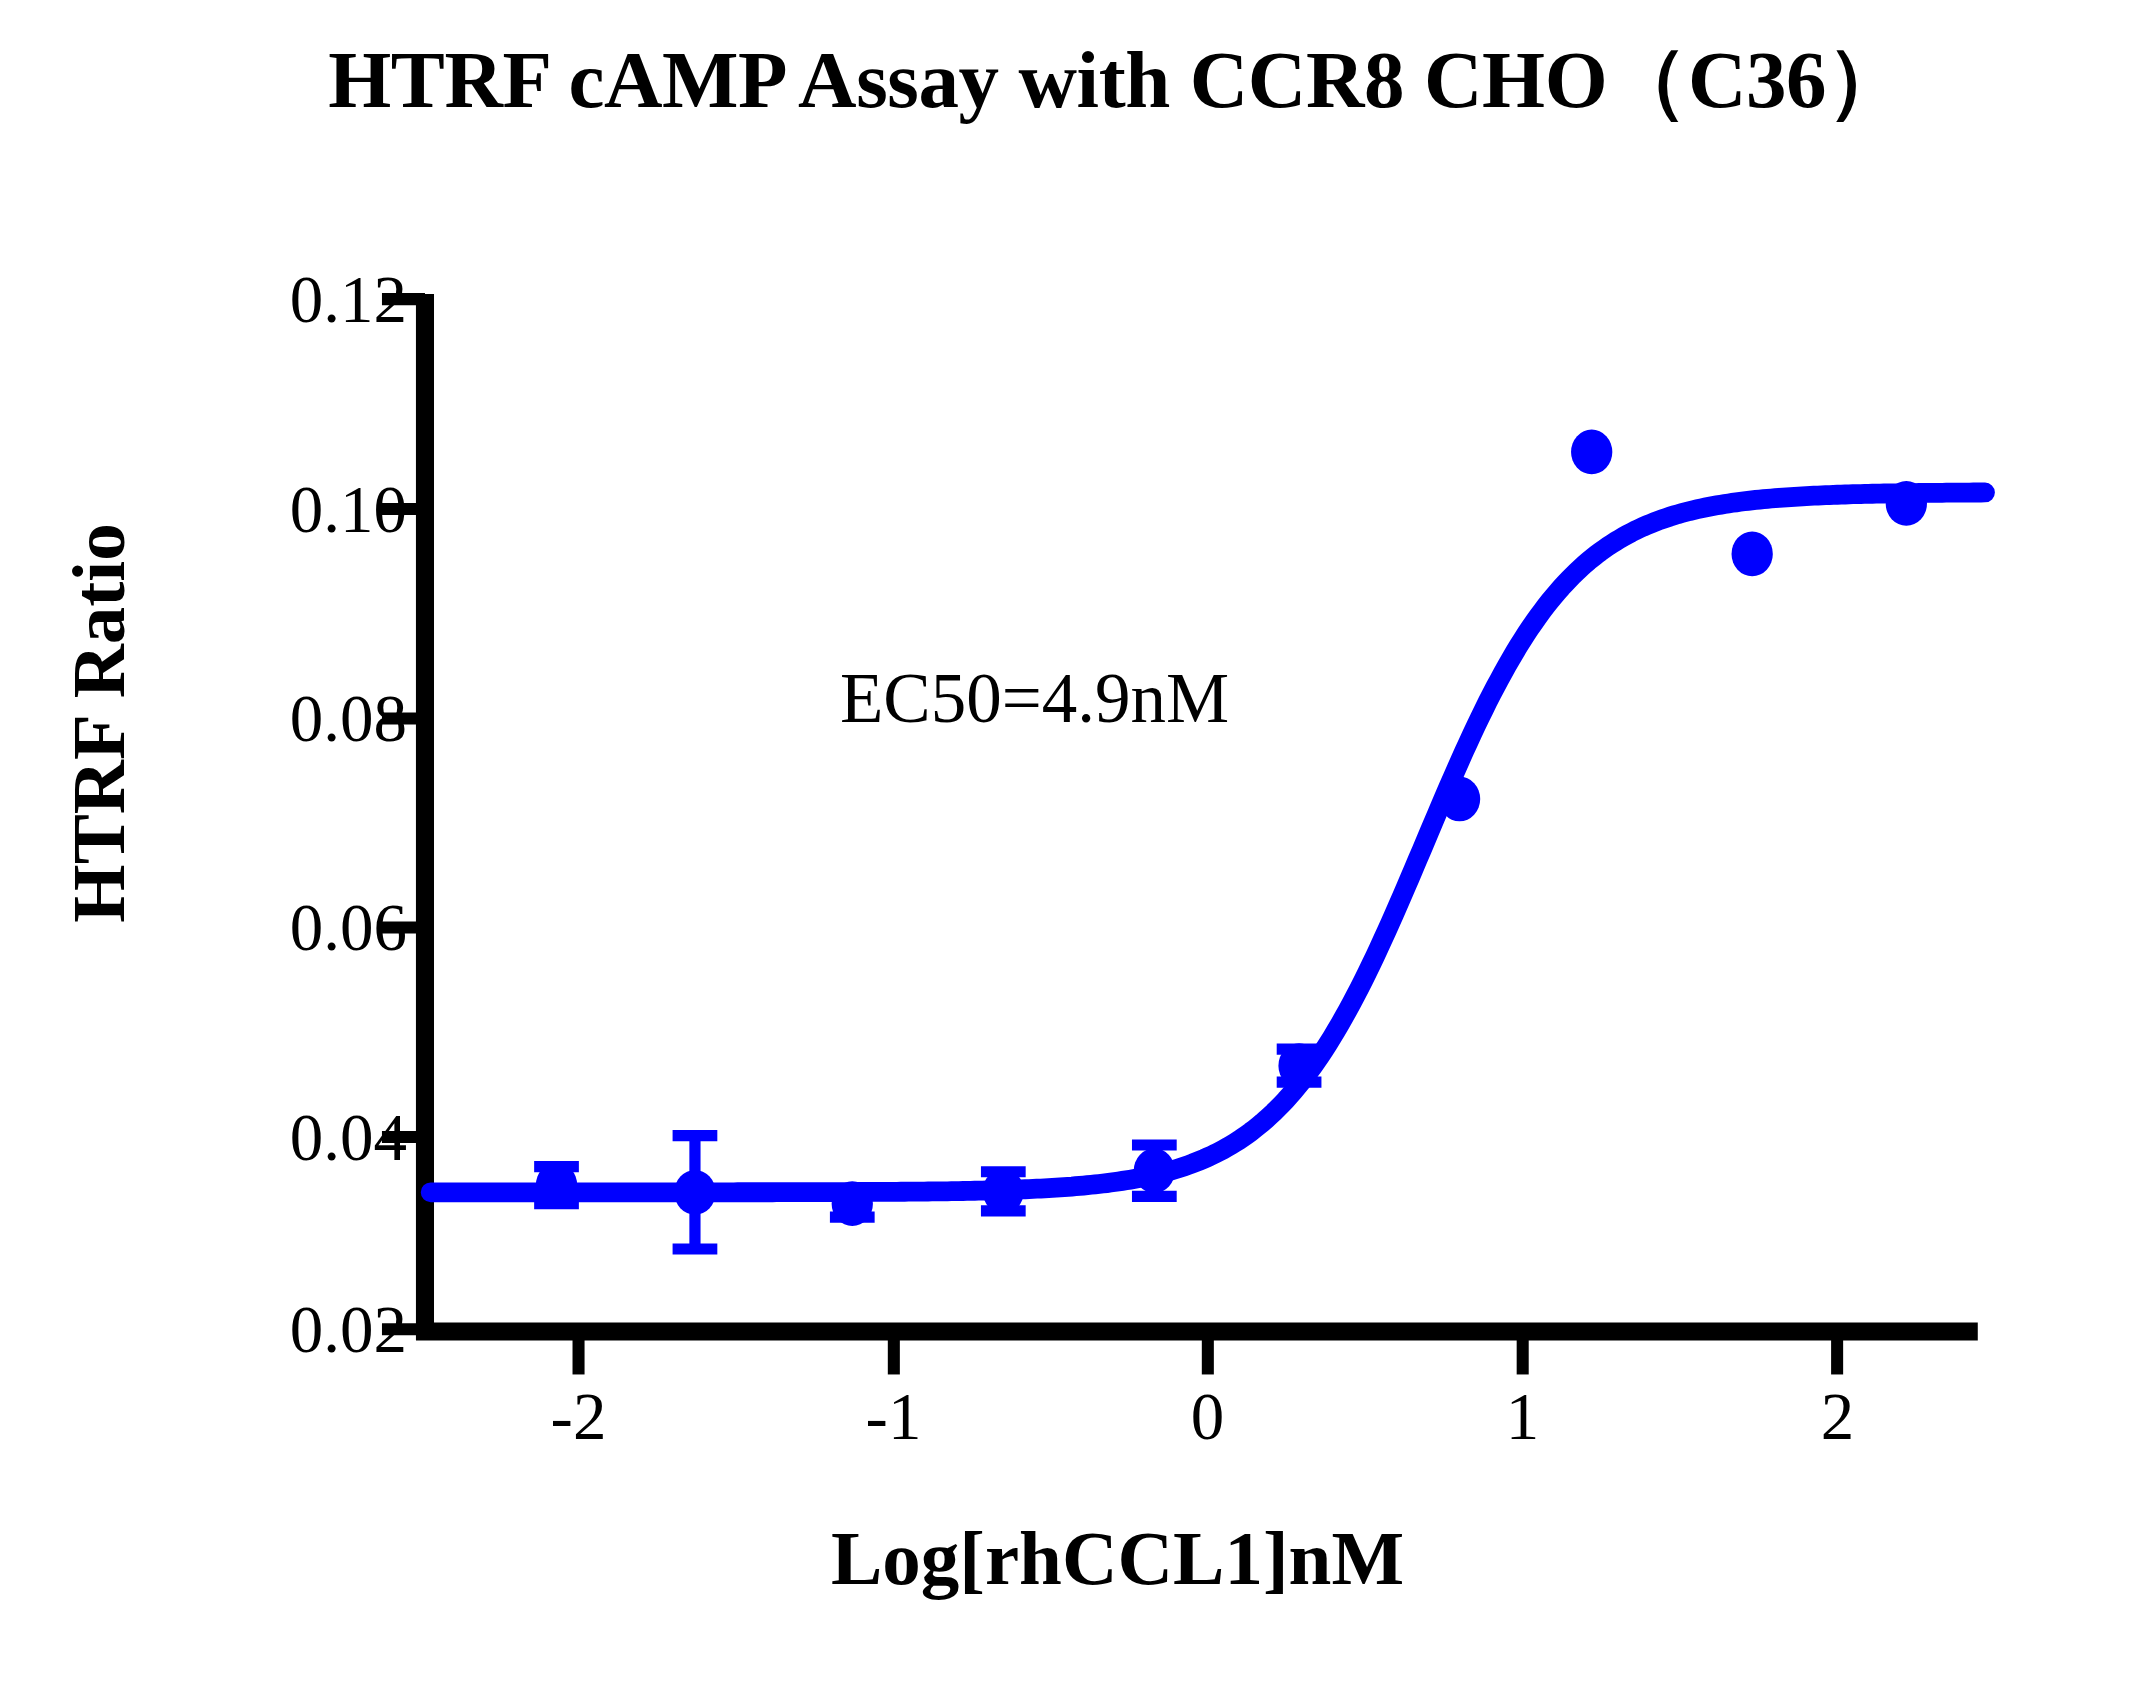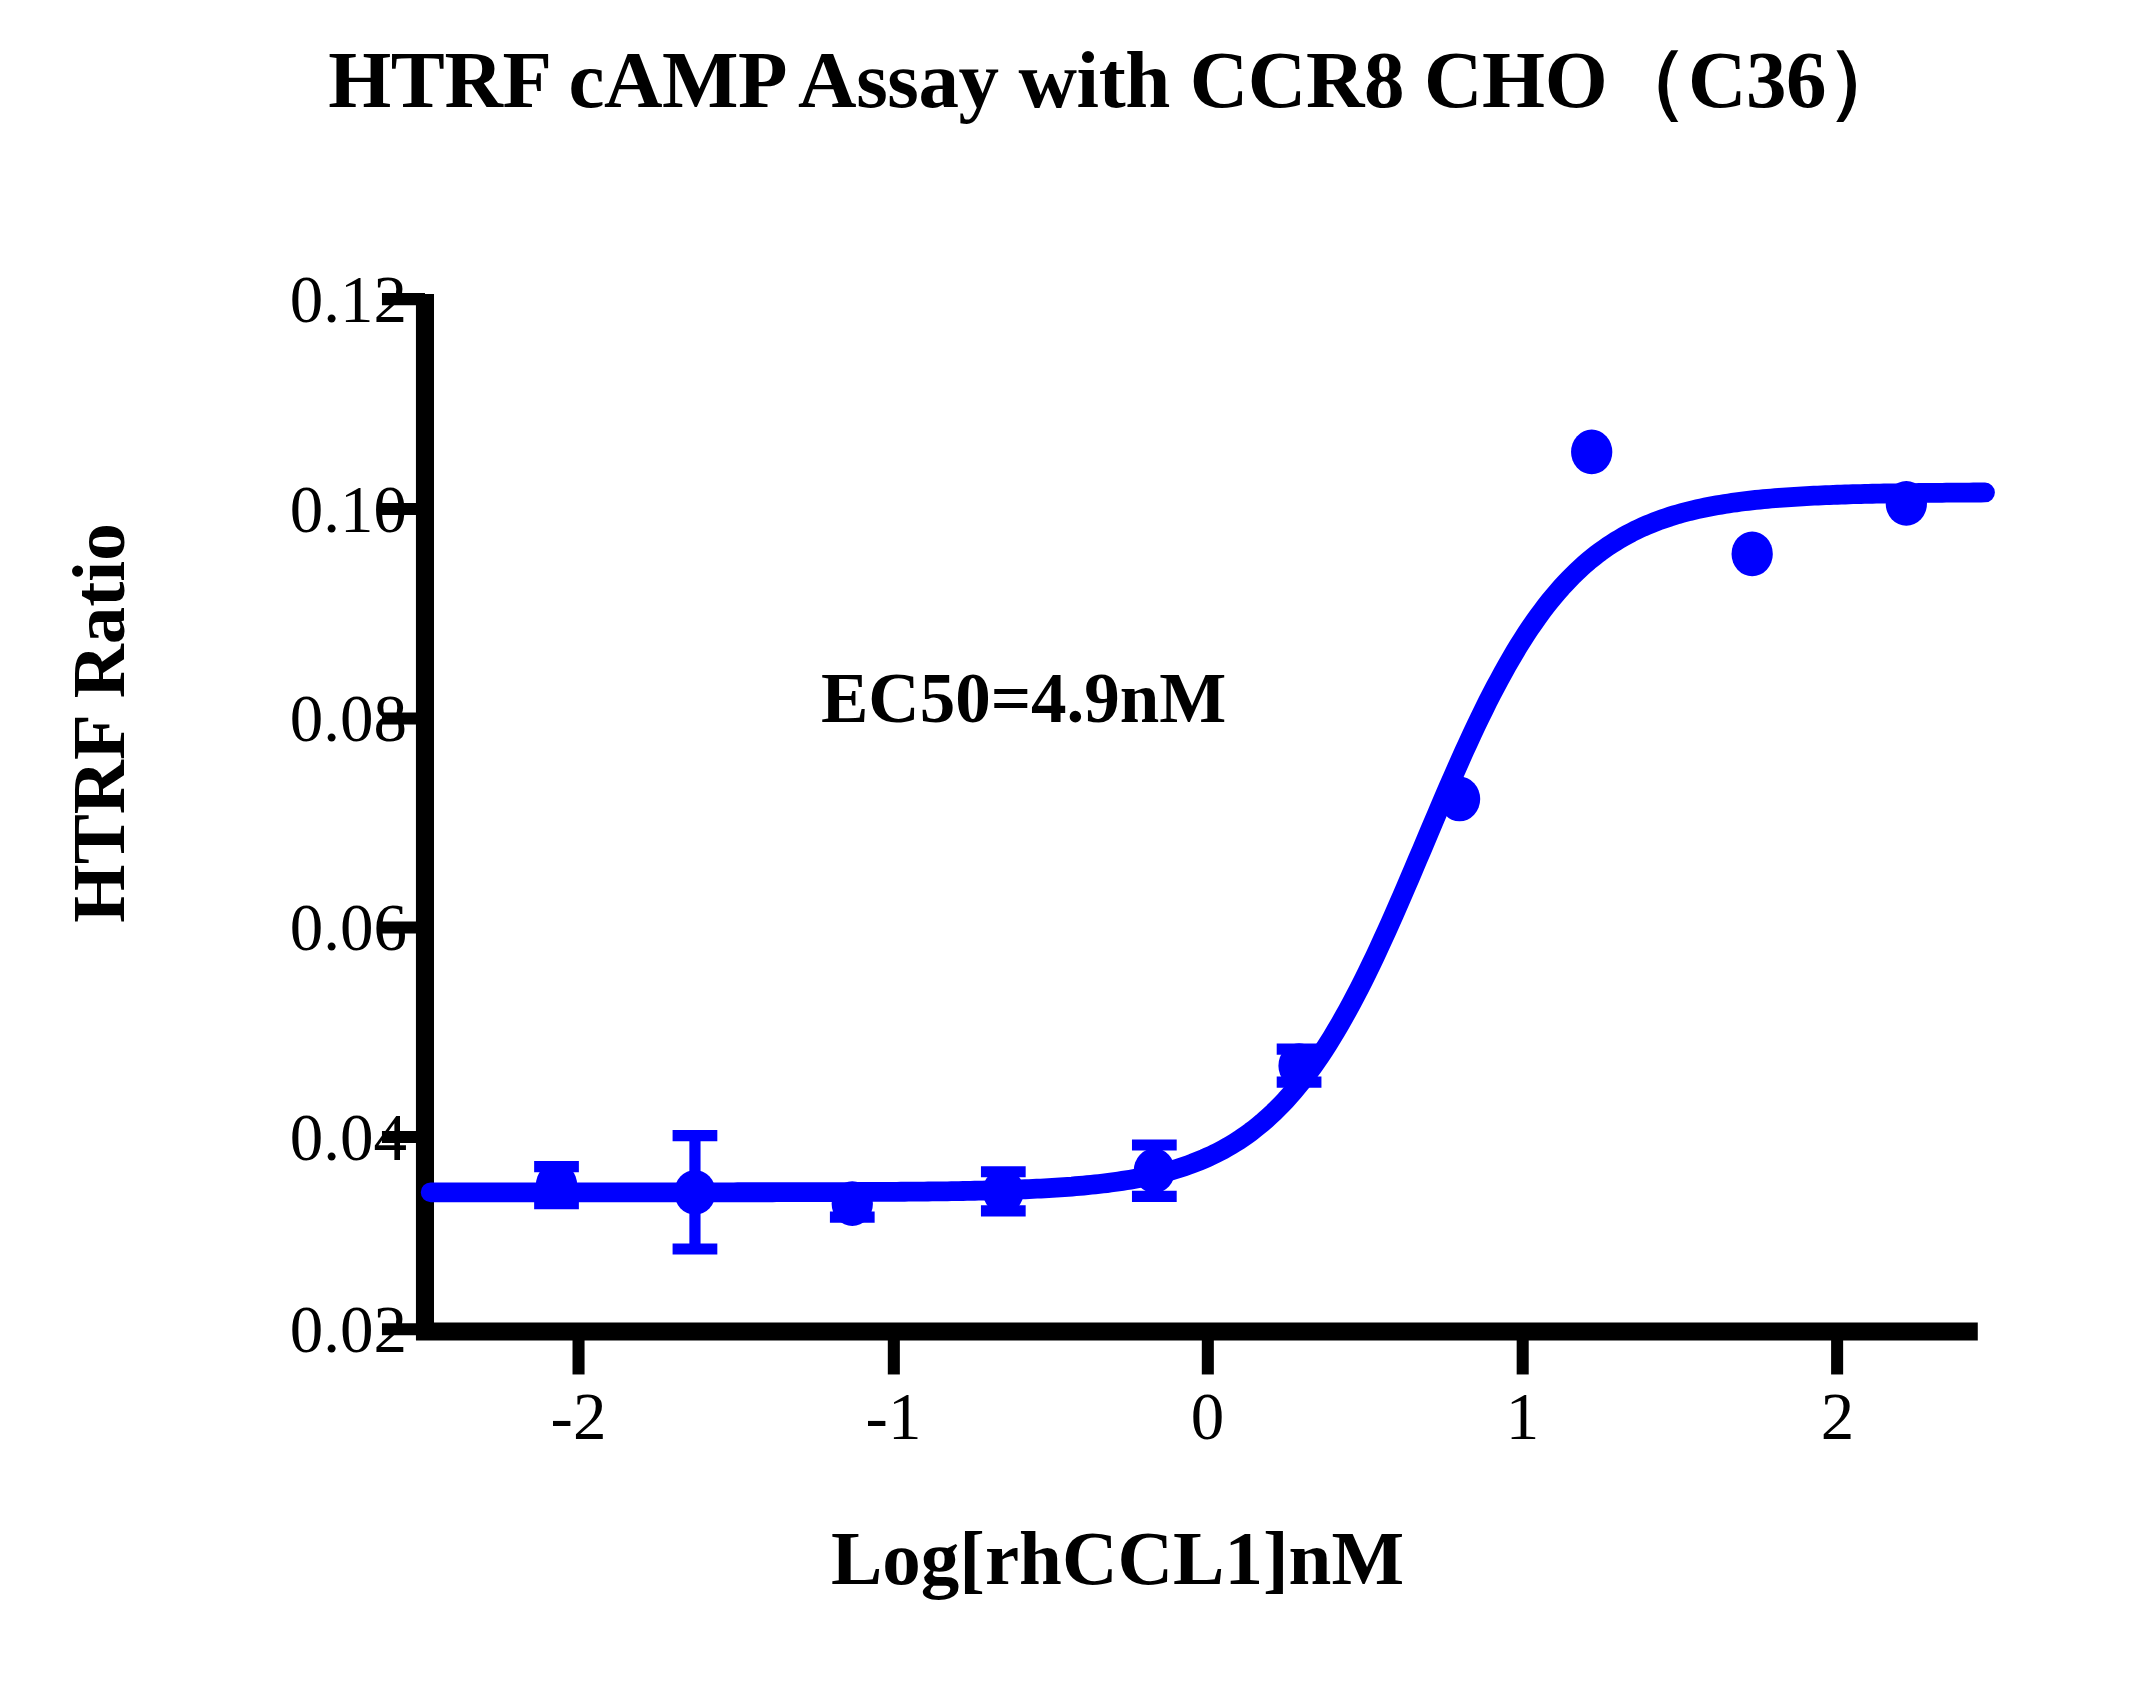--- a/index.html
+++ b/index.html
@@ -6,21 +6,21 @@
   body{width:2235px;height:1708px;position:relative;overflow:hidden;
        font-family:"Liberation Serif","DejaVu Serif",serif;color:#000;}
   #chart-root{position:absolute;inset:0;}
   #plot-title{position:absolute;top:38px;left:0;width:2235px;text-align:center;
       font-size:81px;font-weight:bold;letter-spacing:-0.4px;line-height:1.05;}
   #ylabel{position:absolute;left:-202px;top:680px;width:602px;text-align:center;
       transform:rotate(-90deg);transform-origin:50% 50%;
       font-size:75px;font-weight:bold;letter-spacing:0px;}
   #xlabel{position:absolute;top:1514px;left:0;width:2235px;text-align:center;
       font-size:77px;font-weight:bold;}
-  #ec50-annotation{position:absolute;left:821px;top:658px;font-size:71px;font-weight:bold;white-space:nowrap;}
+  #ec50-annotation{position:absolute;left:840px;top:658px;font-size:71px;font-weight:normal;white-space:nowrap;}
   .ytick-label{position:absolute;text-align:right;font-size:67px;line-height:1;white-space:nowrap;}
   .xtick-label{position:absolute;text-align:center;font-size:67px;line-height:1;white-space:nowrap;}
   svg.canvas{position:absolute;left:0;top:0;width:2235px;height:1708px;}
 </style>
 </head>
 <body>
 
 <div id="chart-root">
 
   <div id="plot-title">HTRF cAMP Assay with CCR8 CHO（C36）</div>

